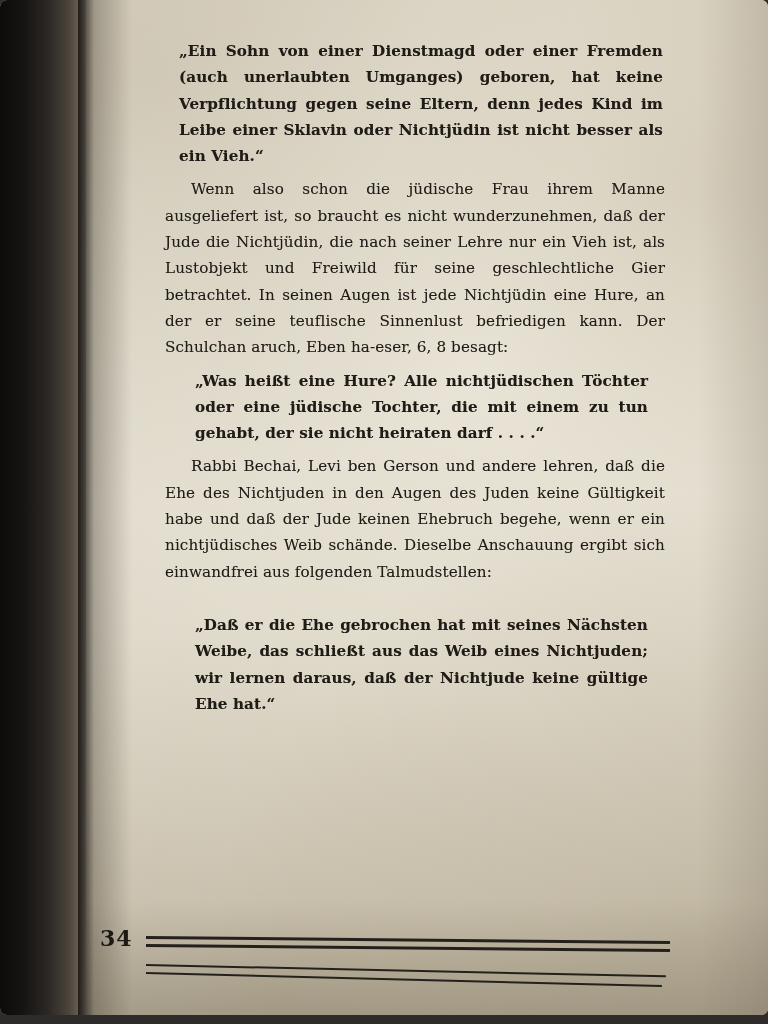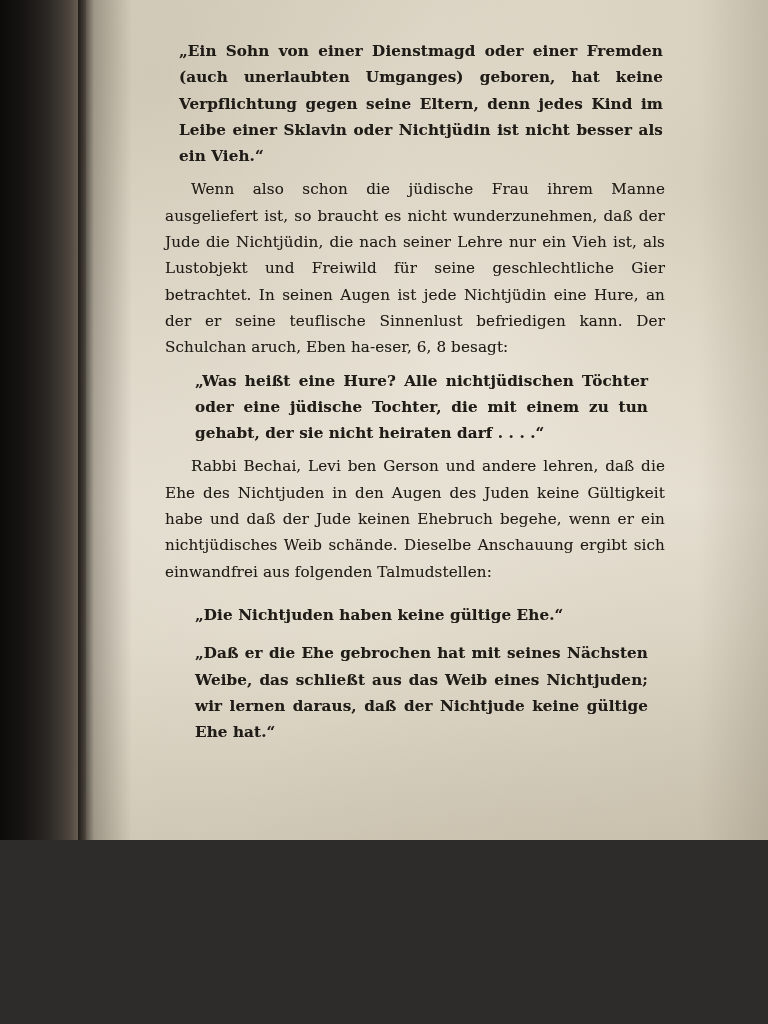--- a/index.html
+++ b/index.html
@@ -11,23 +11,24 @@
     width: 768px;
     height: 1024px;
     overflow: hidden;
     font-family: "DejaVu Serif", serif;
   }
 
   
   .scan {
     position: relative;
     width: 768px;
-    height: 840px;
+    height: 1015px;
     background: #fca5a5;
     overflow: hidden;
+    border-radius: 7px;
   }
 
   
   .gutter {
     position: absolute;
     left: 0; top: 0;
     width: 86px;
     height: 1024px;
     background: linear-gradient(to right,
         #0c0b0a 0%, #171513 28%, #2a2724 55%, #4b443c 80%, #7d7264 100%);
@@ -190,25 +191,33 @@
     <p class="body-block indent-first">Rabbi Bechai, Levi ben Gerson und andere lehren, daß die Ehe des Nichtjuden in den Augen des Juden keine Gültigkeit habe und daß der Jude keinen Ehebruch begehe, wenn er ein nichtjüdisches Weib schände. Dieselbe Anschauung ergibt sich einwandfrei aus folgenden Talmudstellen:</p>
 
     <div class="gap-sm"></div>
 
 
     <div class="gap-sm"></div>
 
 
     <div class="gap-sm"></div>
 
-    <p class="quote-narrow">„Die Nichtjuden haben keine gültige Ehe.“</p>
 
     <div class="gap-sm"></div>
 
 
     <div class="gap-sm"></div>
 
     <p class="quote-narrow">„Daß er die Ehe gebrochen hat mit seines Nächsten Weibe, das schließt aus das Weib eines Nichtjuden; wir lernen daraus, daß der Nichtjude keine gültige Ehe hat.“</p>
 
   </div>
 
+  <div class="footer">
+    <div class="folio">34</div>
+    <div class="rules">
+      <div class="rule r1"></div>
+      <div class="rule r2"></div>
+      <div class="rule r3"></div>
+      <div class="rule r4"></div>
+    </div>
+  </div>
 
 </div>
 
 </body></html>

